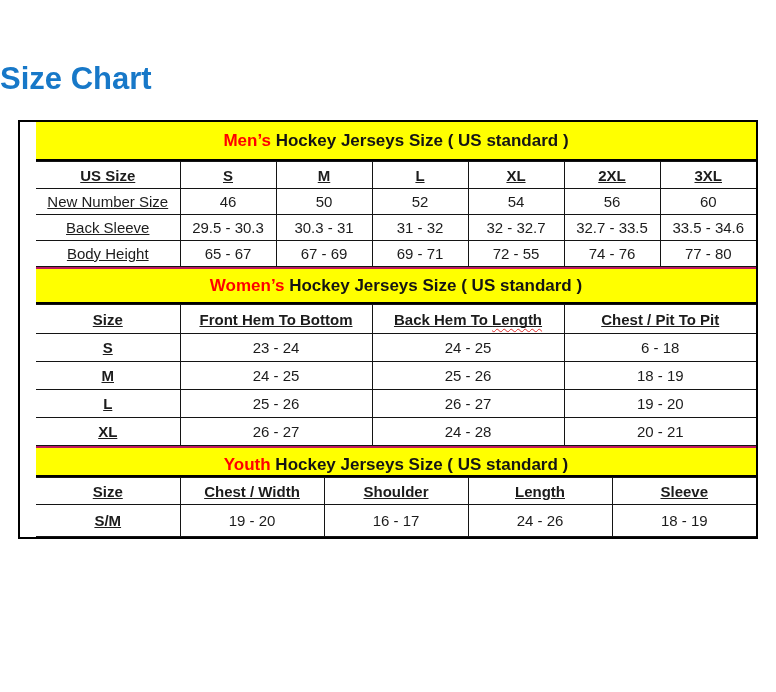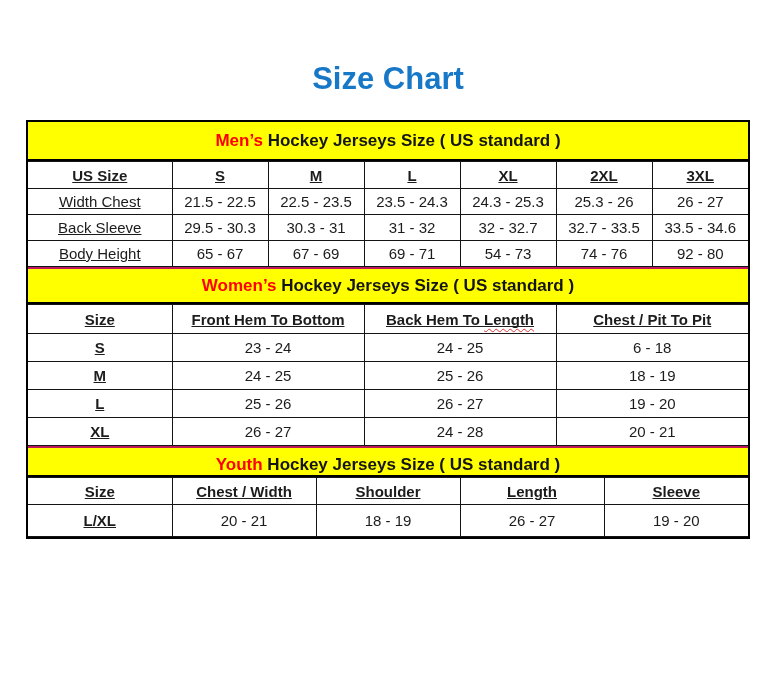--- a/index.html
+++ b/index.html
@@ -7,31 +7,32 @@
     padding: 0;
     background: #ffffff;
     width: 776px;
     height: 692px;
     font-family: "Liberation Sans", "DejaVu Sans", sans-serif;
     color: #1c1c1c;
     -webkit-font-smoothing: antialiased;
   }
   .page-title {
     margin: 62px 0 0 0;
-    text-align: center;
+    text-align: left;
     font-size: 31px;
     line-height: 34px;
     font-weight: bold;
     color: #1778c8;
     letter-spacing: 0px;
   }
   .chart-wrap {
     width: 720px;
     margin: 24px auto 0 auto;
     border: 2px solid #000000;
+    padding-left: 16px;
   }
   .band {
     background: #ffff00;
     border-top: 2px solid #be185d;
     border-bottom: 2px solid #000000;
     display: flex;
     align-items: center;
     justify-content: center;
     font-weight: bold;
     font-size: 17px;
@@ -107,45 +108,45 @@
               <th>S</th>
               <th>M</th>
               <th>L</th>
               <th>XL</th>
               <th>2XL</th>
               <th>3XL</th>
             </tr>
           </thead>
           <tbody>
             <tr>
-              <th scope="row">Width Chest</th>
-              <td>21.5 - 22.5</td>
-              <td>22.5 - 23.5</td>
-              <td>23.5 - 24.3</td>
-              <td>24.3 - 25.3</td>
-              <td>25.3 - 26</td>
-              <td>26 - 27</td>
+              <th scope="row">New Number Size</th>
+              <td>46</td>
+              <td>50</td>
+              <td>52</td>
+              <td>54</td>
+              <td>56</td>
+              <td>60</td>
             </tr>
             <tr>
               <th scope="row">Back Sleeve</th>
               <td>29.5 - 30.3</td>
               <td>30.3 - 31</td>
               <td>31 - 32</td>
               <td>32 - 32.7</td>
               <td>32.7 - 33.5</td>
               <td>33.5 - 34.6</td>
             </tr>
             <tr>
               <th scope="row">Body Height</th>
               <td>65 - 67</td>
               <td>67 - 69</td>
               <td>69 - 71</td>
-              <td>54 - 73</td>
+              <td>72 - 55</td>
               <td>74 - 76</td>
-              <td>92 - 80</td>
+              <td>77 - 80</td>
             </tr>
           </tbody>
         </table>
       </section>
     <section class="sec sec-womens">
         <div class="band band-womens"><span class="hi">Women’s</span> Hockey Jerseys Size ( US standard )</div>
         <table>
           <colgroup>
             <col class="label-col">
             <col>
@@ -202,23 +203,23 @@
             <tr>
               <th>Size</th>
               <th>Chest / Width</th>
               <th>Shoulder</th>
               <th>Length</th>
               <th>Sleeve</th>
             </tr>
           </thead>
           <tbody>
             <tr>
-              <th scope="row">L/XL</th>
-              <td>20 - 21</td>
+              <th scope="row">S/M</th>
+              <td>19 - 20</td>
+              <td>16 - 17</td>
+              <td>24 - 26</td>
               <td>18 - 19</td>
-              <td>26 - 27</td>
-              <td>19 - 20</td>
             </tr>
           </tbody>
         </table>
       </section>
   </div>
 </main>
 
 </body></html>

